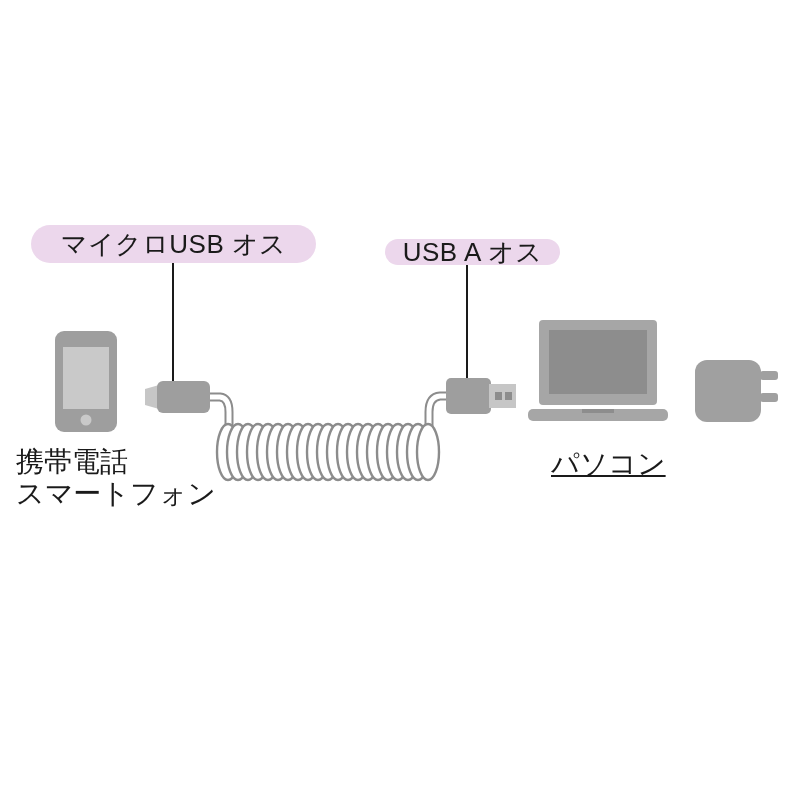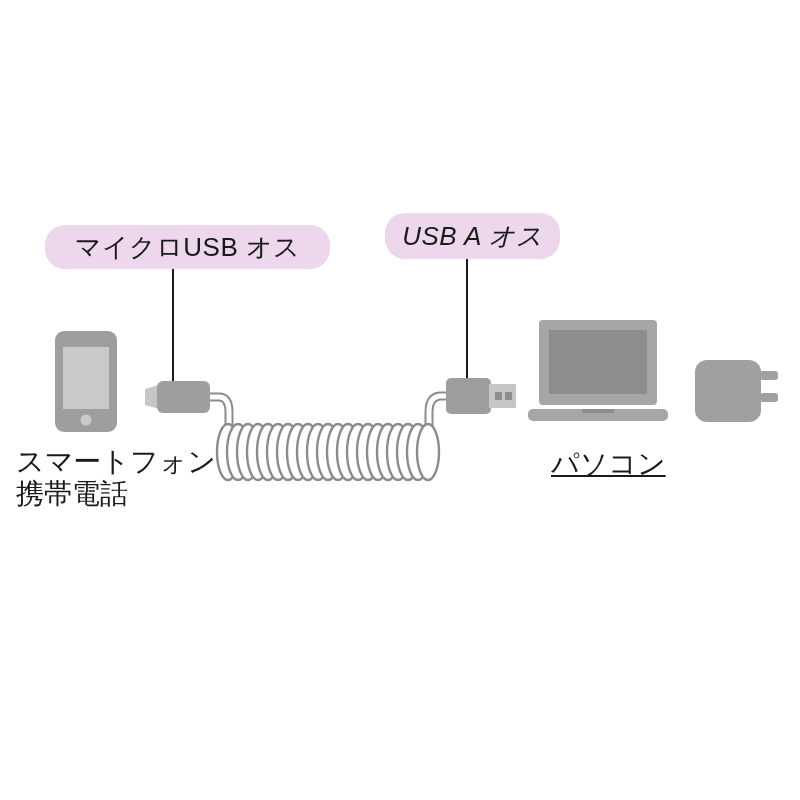--- a/index.html
+++ b/index.html
@@ -23,22 +23,22 @@
   .diagram-svg{position:absolute;left:0;top:0;width:800px;height:800px;}
   .pill{
     position:absolute;
     background:var(--label-bg);
     border-radius:20px;
     display:flex;align-items:center;justify-content:center;
     font-size:26px;font-weight:500;color:var(--ink);
     letter-spacing:0.5px;
     white-space:nowrap;
   }
-  .pill-micro{left:45px;top:225px;width:285px;height:44px;}
-  .pill-usba{left:385px;top:213px;width:175px;height:46px;font-style:italic;}
+  .pill-micro{left:31px;top:225px;width:285px;height:38px;}
+  .pill-usba{left:385px;top:239px;width:175px;height:26px;}
   .caption{
     position:absolute;
     font-size:28px;font-weight:500;color:var(--ink);
     line-height:32px;white-space:nowrap;
   }
   .cap-phone{left:16px;top:446px;}
   .cap-pc{left:551px;top:448px;text-decoration:underline;}
   .cap-charger{left:698px;top:448px;}
 </style>
 </head>
@@ -121,22 +121,22 @@
   </svg>
 
   <div class="pill pill-micro">
     <span>マイクロUSB オス</span>
   </div>
   <div class="pill pill-usba">
     <span>USB A オス</span>
   </div>
 
   <div class="caption cap-phone">
+    <div>携帯電話</div>
     <div>スマートフォン</div>
-    <div>携帯電話</div>
   </div>
   <div class="caption cap-pc">
     <div>パソコン</div>
   </div>
   <div class="caption cap-charger">
   </div>
 
 </div>
 
 </body></html>

